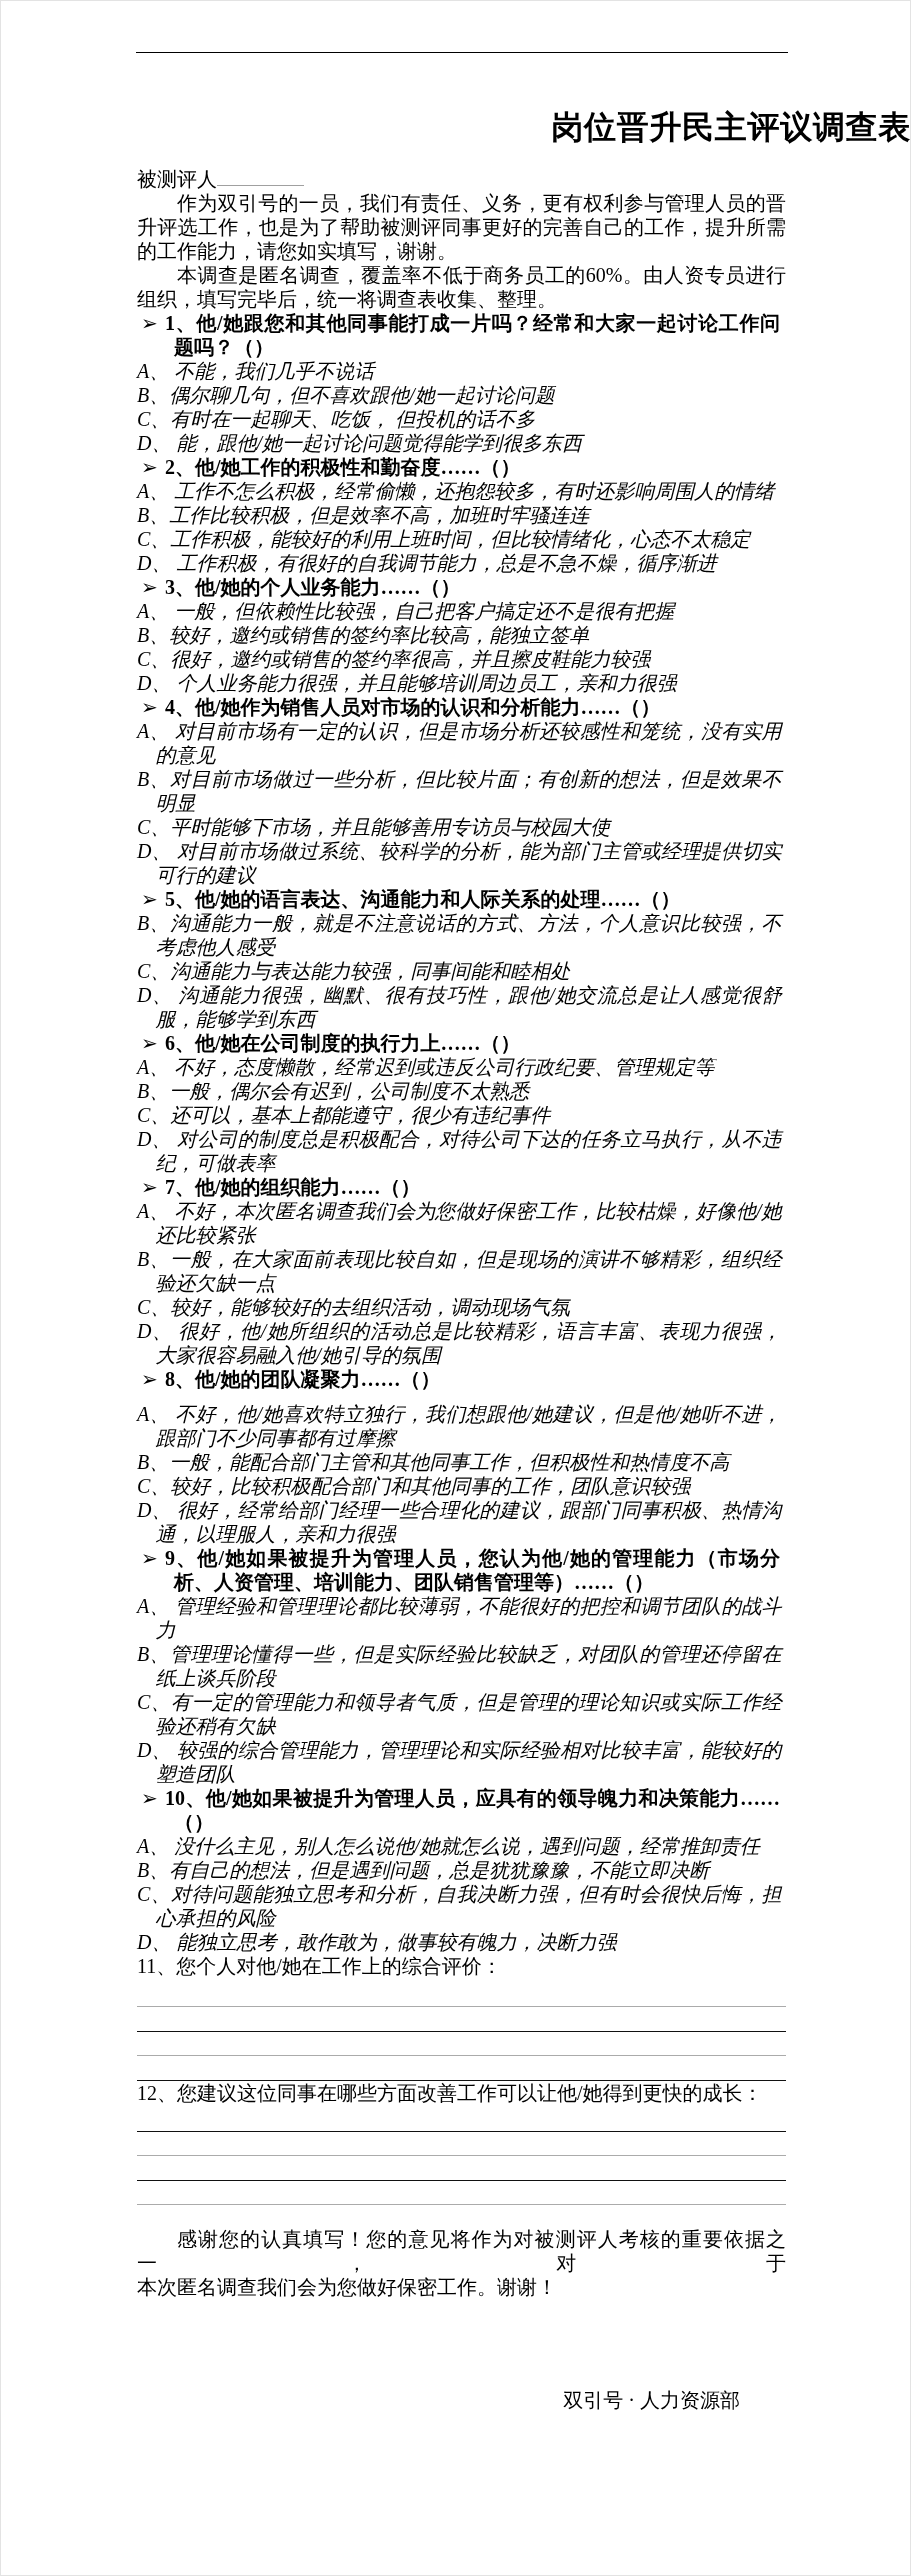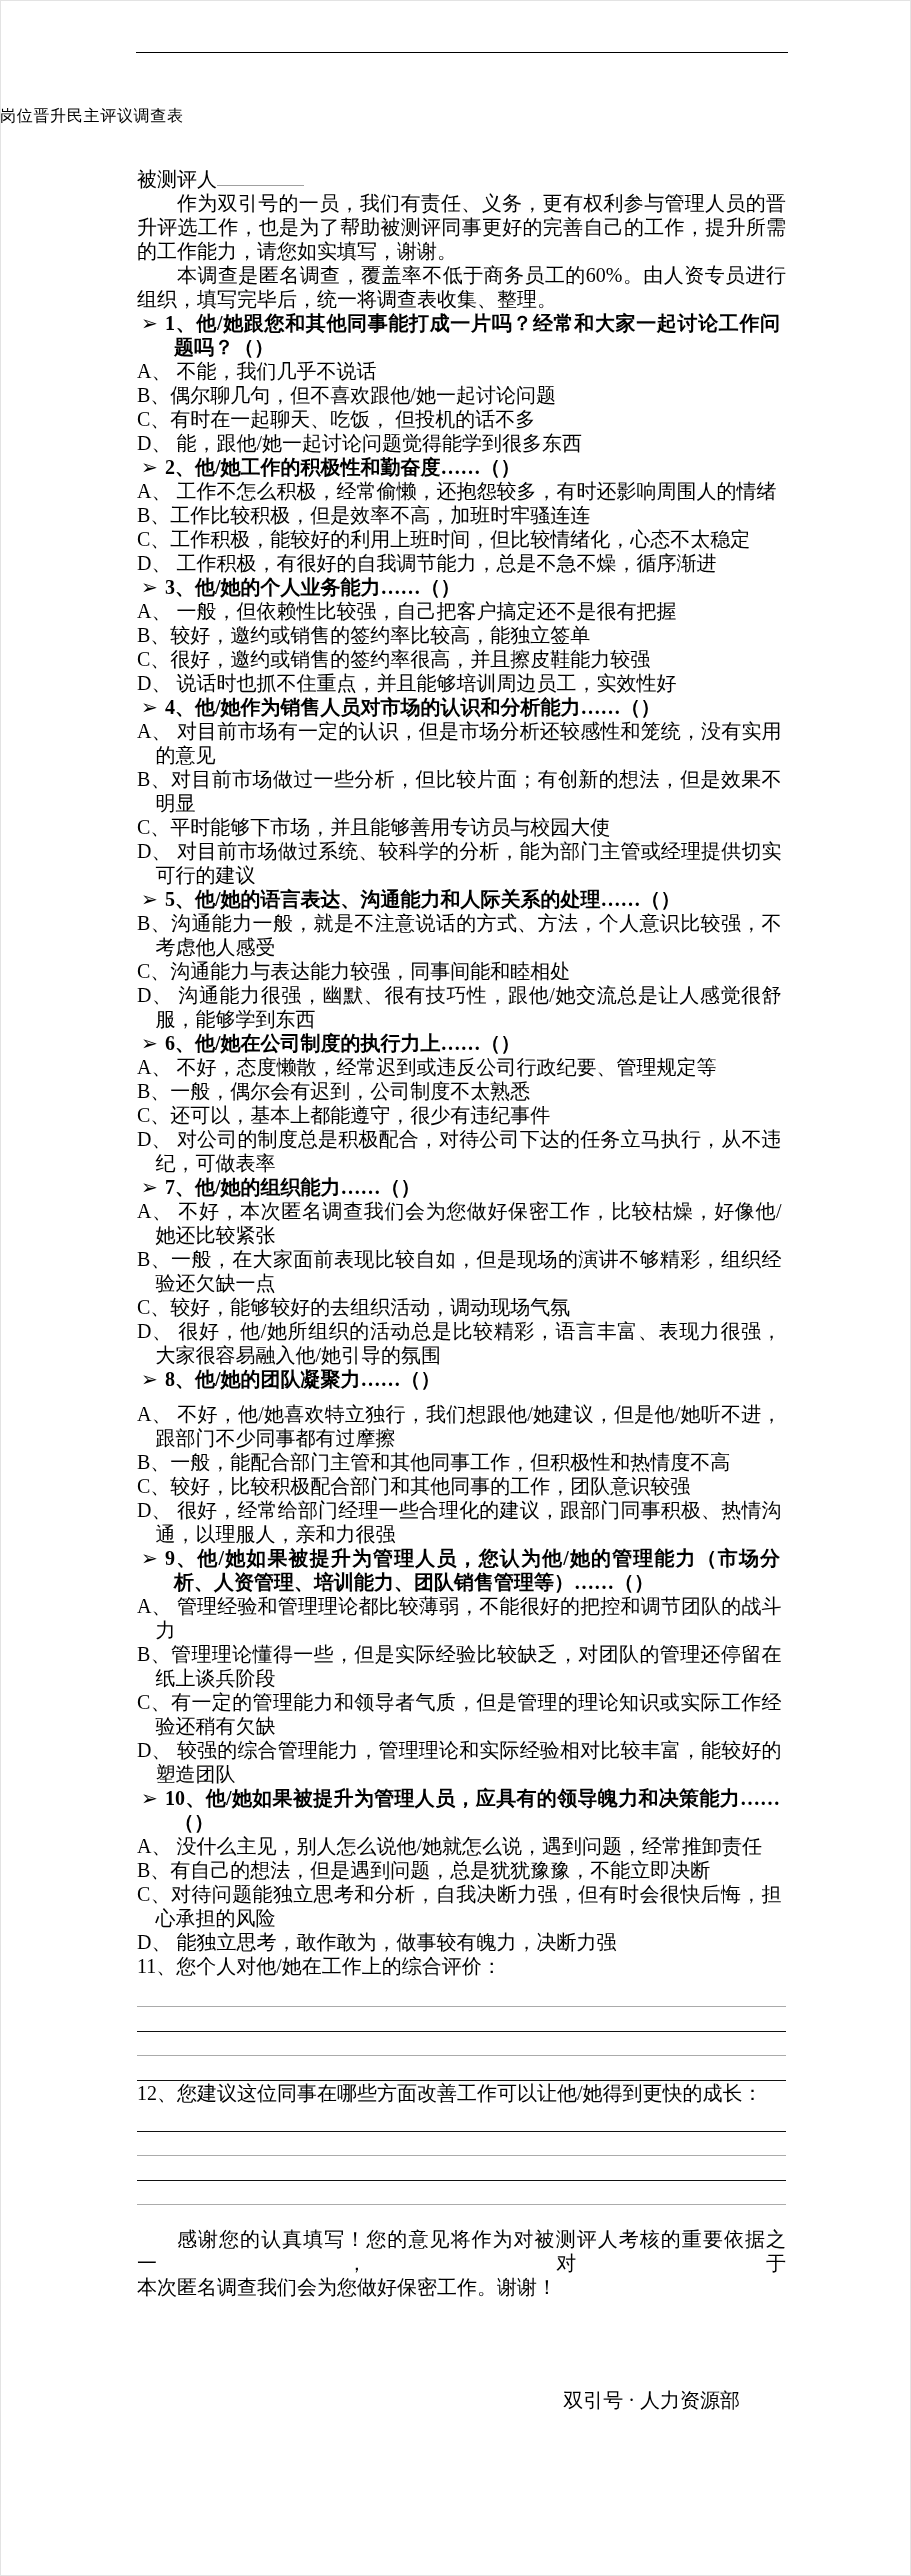--- a/index.html
+++ b/index.html
@@ -3,31 +3,31 @@
 <meta charset="utf-8">
 <style>
   html,body{margin:0;padding:0;}
   body{
     width:911px;height:2576px;position:relative;background:#ffffff;
     font-family:"Liberation Serif","DejaVu Serif",serif;color:#000;
     overflow:hidden;
   }
   .page-frame{position:absolute;left:0;top:0;right:0;bottom:0;border:0.7px solid #e3e3e3;pointer-events:none;}
   .header-rule{position:absolute;left:136px;top:52px;width:652px;height:0;border-top:1.5px solid #000;}
-  .doc-title{position:absolute;top:106px;left:0;width:100%;text-align:left;
-    font-size:16px;font-weight:normal;letter-spacing:0.7px;}
+  .doc-title{position:absolute;top:106px;left:0;width:100%;text-align:right;
+    font-size:32px;font-weight:bold;letter-spacing:0.7px;}
   .content{position:absolute;left:137px;width:649px;font-size:20px;line-height:24px;text-align:justify;}
   #page1{top:167px;}
   #page2{top:1402px;}
   .subject-line{text-align:left;}
   .name-underline{display:inline-block;width:87px;border-bottom:1.5px solid #a0a0a0;height:14.7px;vertical-align:baseline;}
   .p-indent{text-indent:2em;}
   .q{font-weight:bold;padding-left:37px;padding-right:5.9px;text-indent:-33px;}
   .q .bullet{display:inline-block;text-indent:0;margin-right:7.3px;font-family:"DejaVu Sans",sans-serif;font-weight:normal;}
-  .opt{padding-left:18.4px;padding-right:4.4px;text-indent:-18.4px;}
+  .opt{padding-left:18.4px;padding-right:4.4px;text-indent:-18.4px;font-style:italic;}
   .open-q{text-align:left;}
   .wline{height:23.5px;border-bottom:1.5px solid #111;}
   .wline.first{height:28px;}
   .wline.tall{height:26.4px;}
   .wline.gray{border-bottom-color:#ababab;}
   .closing1{margin-top:22px;text-indent:2em;text-align:justify;text-align-last:justify;}
   .closing2{text-align:left;}
   .signature{margin-top:89px;text-align:right;padding-right:46px;}
 </style>
 </head>
@@ -52,21 +52,21 @@
   <div class="q"><span class="bullet">➢</span><span>2、他/她工作的积极性和勤奋度……（）</span></div>
   <div class="opt">A、 工作不怎么积极，经常偷懒，还抱怨较多，有时还影响周围人的情绪</div>
   <div class="opt">B、工作比较积极，但是效率不高，加班时牢骚连连</div>
   <div class="opt">C、工作积极，能较好的利用上班时间，但比较情绪化，心态不太稳定</div>
   <div class="opt">D、 工作积极，有很好的自我调节能力，总是不急不燥，循序渐进</div>
 
   <div class="q"><span class="bullet">➢</span><span>3、他/她的个人业务能力……（）</span></div>
   <div class="opt">A、 一般，但依赖性比较强，自己把客户搞定还不是很有把握</div>
   <div class="opt">B、较好，邀约或销售的签约率比较高，能独立签单</div>
   <div class="opt">C、很好，邀约或销售的签约率很高，并且擦皮鞋能力较强</div>
-  <div class="opt">D、 说话时也抓不住重点，并且能够培训周边员工，实效性好</div>
+  <div class="opt">D、 个人业务能力很强，并且能够培训周边员工，亲和力很强</div>
 
   <div class="q"><span class="bullet">➢</span><span>4、他/她作为销售人员对市场的认识和分析能力……（）</span></div>
   <div class="opt">A、 对目前市场有一定的认识，但是市场分析还较感性和笼统，没有实用的意见</div>
   <div class="opt">B、对目前市场做过一些分析，但比较片面；有创新的想法，但是效果不明显</div>
   <div class="opt">C、平时能够下市场，并且能够善用专访员与校园大使</div>
   <div class="opt">D、 对目前市场做过系统、较科学的分析，能为部门主管或经理提供切实可行的建议</div>
 
   <div class="q"><span class="bullet">➢</span><span>5、他/她的语言表达、沟通能力和人际关系的处理……（）</span></div>
   <div class="opt">B、沟通能力一般，就是不注意说话的方式、方法，个人意识比较强，不考虑他人感受</div>
   <div class="opt">C、沟通能力与表达能力较强，同事间能和睦相处</div>

